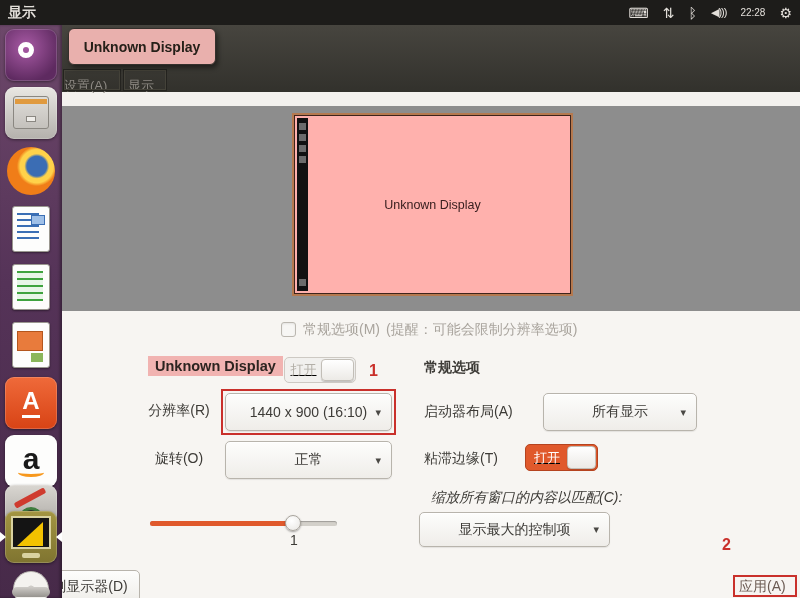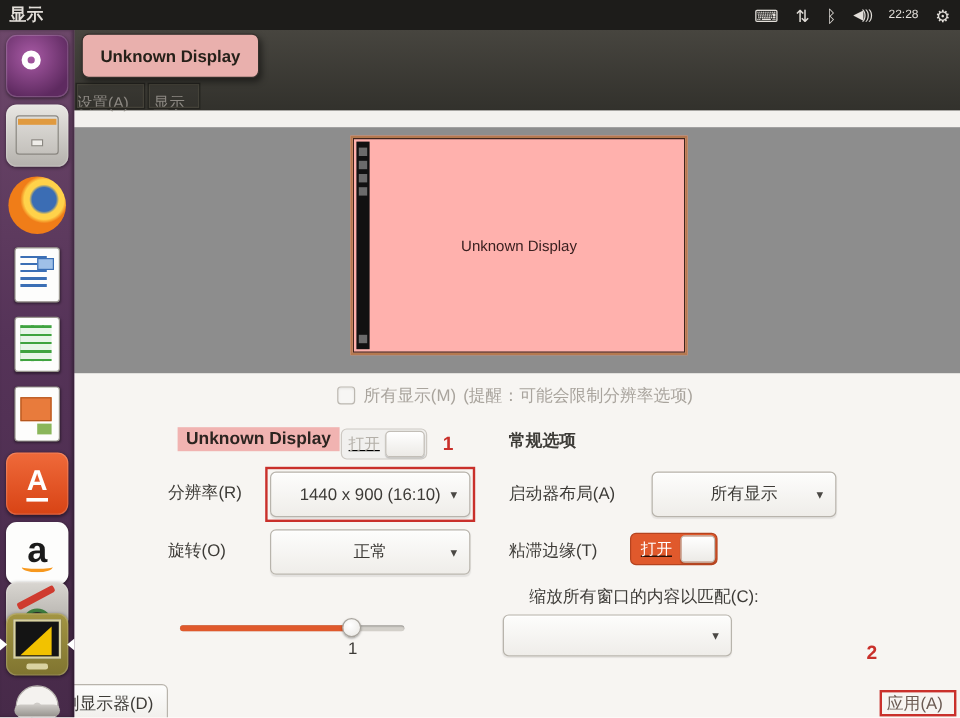--- a/index.html
+++ b/index.html
@@ -33,21 +33,21 @@
   
   .monitor { position:absolute; left:292px; top:113px; width:281px; height:183px; z-index:15;
              border:2px solid #b5794f; background:#ffb1ad; box-shadow:inset 0 0 0 1px #3f241c;
              display:flex; align-items:center; justify-content:center; }
   .monitor .mlabel { font-size:12.5px; color:#3a2020; }
   .mstrip { position:absolute; left:3px; top:3px; bottom:3px; width:11px; background:#111; }
   .mstrip i { position:absolute; left:2px; width:7px; height:7px; background:#6b6b6b; display:block; }
 
   
   .lbl { position:absolute; font-size:14px; color:#3d3b37; z-index:20; white-space:nowrap; }
-  .lbl.right { text-align:left; }
+  .lbl.right { text-align:center; }
   .lbl.dim { color:#a9a49d; }
   .lbl.b { font-weight:bold; }
   .note { color:#a9a49d; margin-left:6px; }
 
   .checkbox { position:absolute; width:15px; height:15px; background:#f7f6f4; border:1px solid #bbb7b0;
               border-radius:3px; box-shadow:inset 0 1px 2px rgba(0,0,0,.08); z-index:20; }
 
   .hl-pink { background:#f1b3b1; padding:2px 7px; font-weight:bold; font-size:14.5px; color:#2c2420; }
 
   .dd { position:absolute; z-index:20; display:flex; align-items:center; justify-content:center;
@@ -175,21 +175,21 @@
         <i style="top:16px;"></i>
         <i style="top:27px;"></i>
         <i style="top:38px;"></i>
       <i style="bottom:5px;"></i>
     </div>
     <span class="mlabel">Unknown Display</span>
   </div>
 
   <div class="checkbox" style="left:281px; top:322px;"></div>
   <div class="lbl dim" style="left:303px; top:321px;">
-    <span>所有显示(M)</span><span class="note">(提醒：可能会限制分辨率选项)</span>
+    <span>常规选项(M)</span><span class="note">(提醒：可能会限制分辨率选项)</span>
   </div>
 
   <div class="lbl hl-pink" style="left:148px; top:356px;">Unknown Display</div>
   <div class="toggle off" style="left:284px; top:357px;">
     <span class="tlabel">打开</span>
     <span class="knob"></span>
   </div>
   <div class="marker" style="left:369px; top:362px;">1</div>
 
   <div class="lbl right" style="left:140px; top:402px; width:78px;">分辨率(R)</div>
@@ -219,22 +219,23 @@
     <span class="knob"></span>
   </div>
 
   <div class="slider">
     <div class="track"></div>
     <div class="fill"></div>
     <div class="knob"></div>
   </div>
   <div class="lbl" style="left:285px; top:532px; width:18px; text-align:center;">1</div>
 
-  <div class="lbl" style="left:441px; top:489px;">缩放所有窗口的内容以匹配(C):</div>
+  <div class="lbl" style="left:431px; top:489px;font-style:italic;">缩放所有窗口的内容以匹配(C):</div>
   <div class="dd" style="left:419px; top:512px; width:191px; height:35px;">
+    <span>显示最大的控制项</span>
     <span class="caret">▾</span>
   </div>
 
   <div class="btn" style="left:26px; top:570px; width:114px; height:34px;">
     <span>检测显示器(D)</span>
   </div>
   <div class="marker" style="left:722px; top:536px;">2</div>
   <div class="applybox">
     <span>应用(A)</span>
   </div>

